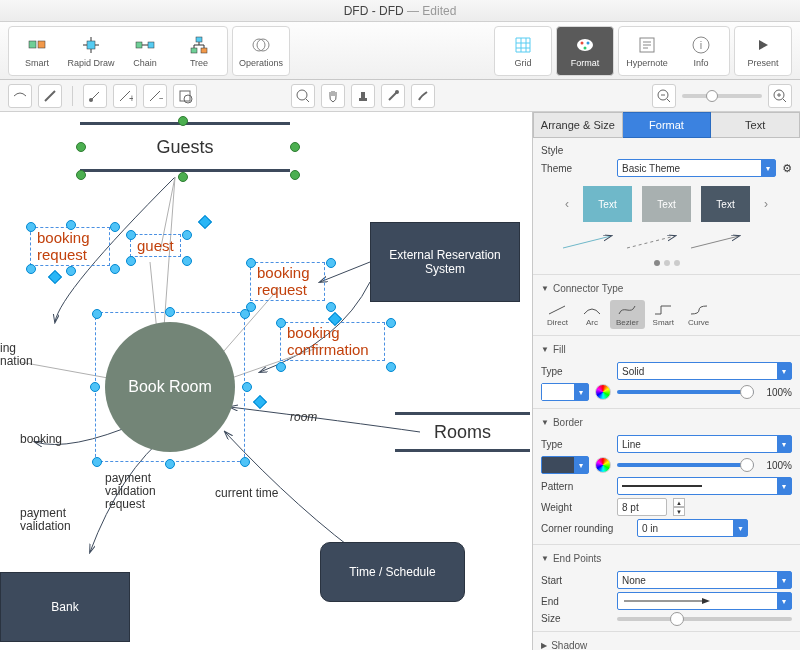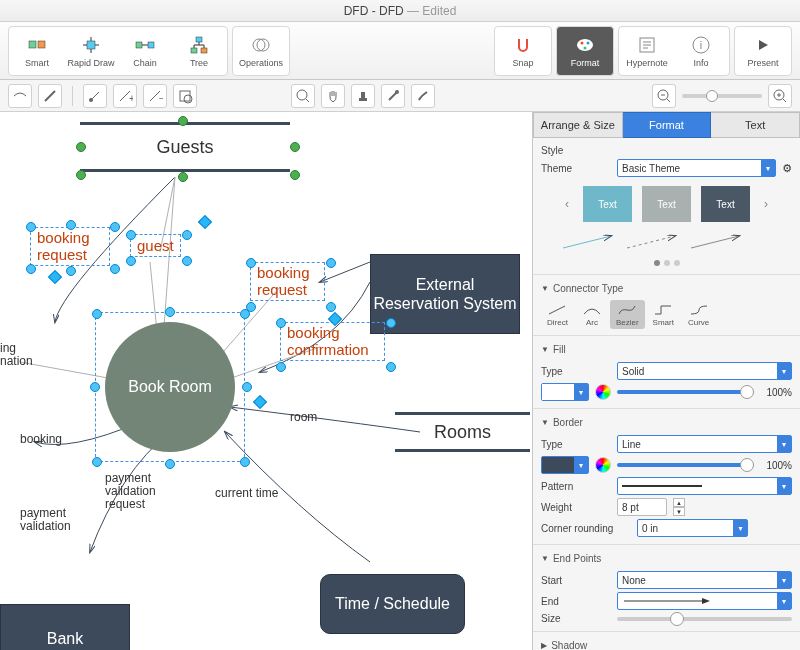--- a/index.html
+++ b/index.html
@@ -61,21 +61,21 @@
 .ct-btn.active { background:#c8c8c8; }
 .ct-btn .ico { width:20px; height:16px; }
 .ct-btn .lbl { font-size:8px; color:#555; }
 
 .color-chip { width: 48px; height: 18px; border:1px solid #3b82e0; border-radius:2px; display:flex; }
 .color-chip .c { flex:1; }
 .color-chip .drop { width:14px; background:#3b82e0; color:#fff; font-size:8px; display:flex; align-items:center; justify-content:center; }
 .color-wheel { width:16px; height:16px; border-radius:50%; background: conic-gradient(red,yellow,lime,cyan,blue,magenta,red); border:1px solid #ccc; cursor:pointer; }
 
 
-.node-rect { position:absolute; background:#3d4a5c; color:#fff; display:flex; align-items:center; justify-content:center; text-align:center; font-size:16px; border:1px solid #2a3340;margin-top:32px; }
+.node-rect { position:absolute; background:#3d4a5c; color:#fff; display:flex; align-items:center; justify-content:center; text-align:center; font-size:12px; border:1px solid #2a3340; }
 .node-circle { position:absolute; background:#738577; border-radius:50%; display:flex; align-items:center; justify-content:center; color:#fff; font-size:16px; }
 .node-open { position:absolute; border-top:3px solid #3d4a5c; border-bottom:3px solid #3d4a5c; display:flex; align-items:center; justify-content:center; font-size:18px; color:#333; }
 .lbl-box { position:absolute; border:1px dashed #4a90e2; background:rgba(255,255,255,0.0); padding:2px 6px; font-size:15px; color:#c2410c; }
 .lbl-plain { position:absolute; font-size:12px; color:#333; }
 .handle { position:absolute; width:10px; height:10px; background:#4fc3f7; border:1px solid #0288d1; border-radius:50%; }
 .handle.g { background:#4caf50; border-color:#2e7d32; }
 .handle.d { background:#29b6f6; transform:rotate(45deg); border-radius:0; }
 
 svg.wires { position:absolute; top:0; left:0; width:100%; height:100%; pointer-events:none; }
 </style>
@@ -144,24 +144,24 @@
           </svg>
         </div>
         <div class="lbl">Operations</div>
       </div>
   </div>
   <div class="tb-spacer"></div>
   <div class="tb-group">
     <div class="tb-btn">
         <div class="ico">
           <svg width="20" height="20">
-            <path d="M6 4 v8 a4 4 0 0 0 8 0 v-8" fill="none" stroke="#e74c3c" stroke-width="2"></path>
-          </svg>
-        </div>
-        <div class="lbl">Snap</div>
+            <path d="M3 3 h14 v14 h-14 z M3 8 h14 M3 13 h14 M8 3 v14 M13 3 v14" fill="none" stroke="#56ccf2"></path>
+          </svg>
+        </div>
+        <div class="lbl">Grid</div>
       </div>
   </div>
   <div class="tb-group" style="background:#5a5a5a;">
     <div class="tb-btn">
         <div class="ico">
           <svg width="20" height="20">
             <ellipse cx="10" cy="10" rx="8" ry="6" fill="#fff"></ellipse>
             <circle cx="7" cy="8" r="1.5" fill="#e74c3c"></circle>
             <circle cx="13" cy="8" r="1.5" fill="#3498db"></circle>
             <circle cx="10" cy="13" r="1.5" fill="#2ecc71"></circle>
@@ -373,21 +373,21 @@
       <div class="handle" style="left:326px; top:190px;"></div>
 
     <div class="lbl-box" style="left:280px; top:210px; width:105px; line-height:1.1;"><span>booking confirmation</span></div>
     <div class="handle" style="left:276px; top:206px;"></div>
       <div class="handle" style="left:386px; top:206px;"></div>
     <div class="handle" style="left:276px; top:250px;"></div>
       <div class="handle" style="left:386px; top:250px;"></div>
     <div class="handle d" style="left:330px; top:202px;"></div>
 
     <div class="lbl-plain" style="left:20px; top:320px;"><span>booking</span></div>
-    <div class="lbl-plain" style="left:290px; top:298px;"><span>room</span></div>
+    <div class="lbl-plain" style="left:290px; top:298px;font-style:italic;"><span>room</span></div>
     <div class="lbl-plain" style="left:0px; top:230px; width:50px; line-height:1.1;"><span>ing nation</span></div>
     <div class="lbl-plain" style="left:105px; top:360px; width:90px; line-height:1.1;"><span>payment validation request</span></div>
     <div class="lbl-plain" style="left:20px; top:395px; width:90px; line-height:1.1;"><span>payment validation</span></div>
     <div class="lbl-plain" style="left:215px; top:375px; width:70px; line-height:1.1;"><span>current time</span></div>
 
     <div class="handle d" style="left:50px; top:160px;"></div>
     <div class="handle d" style="left:200px; top:105px;"></div>
     <div class="handle d" style="left:255px; top:285px;"></div>
   </div>
 

